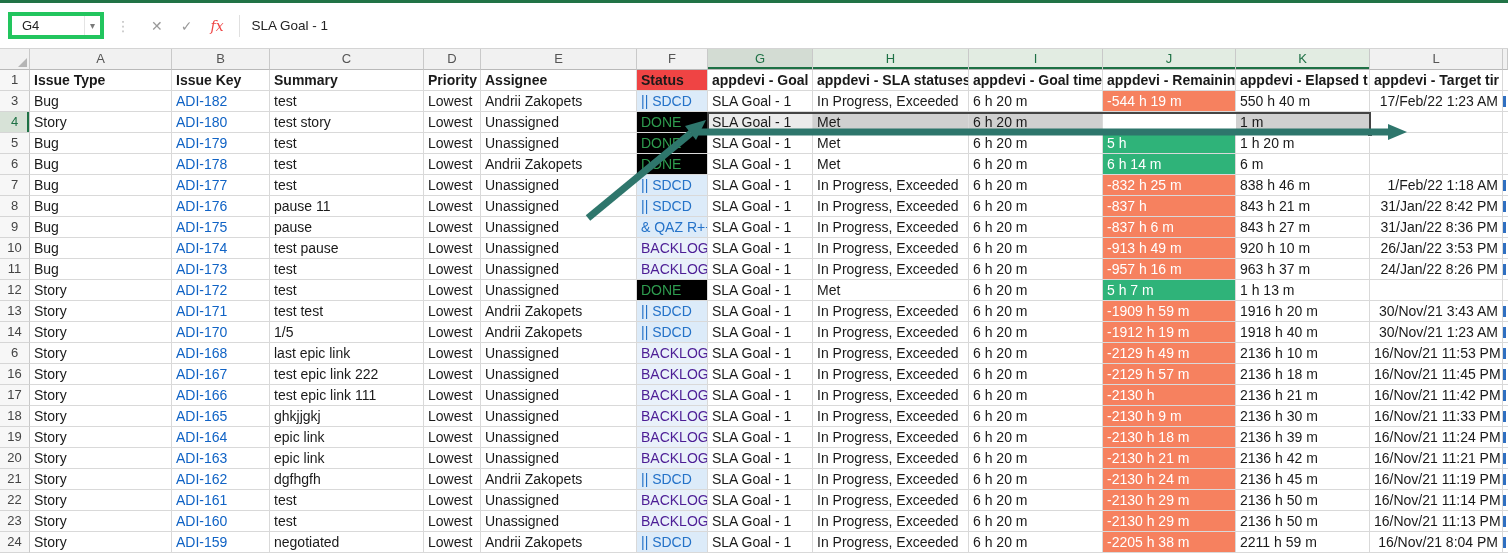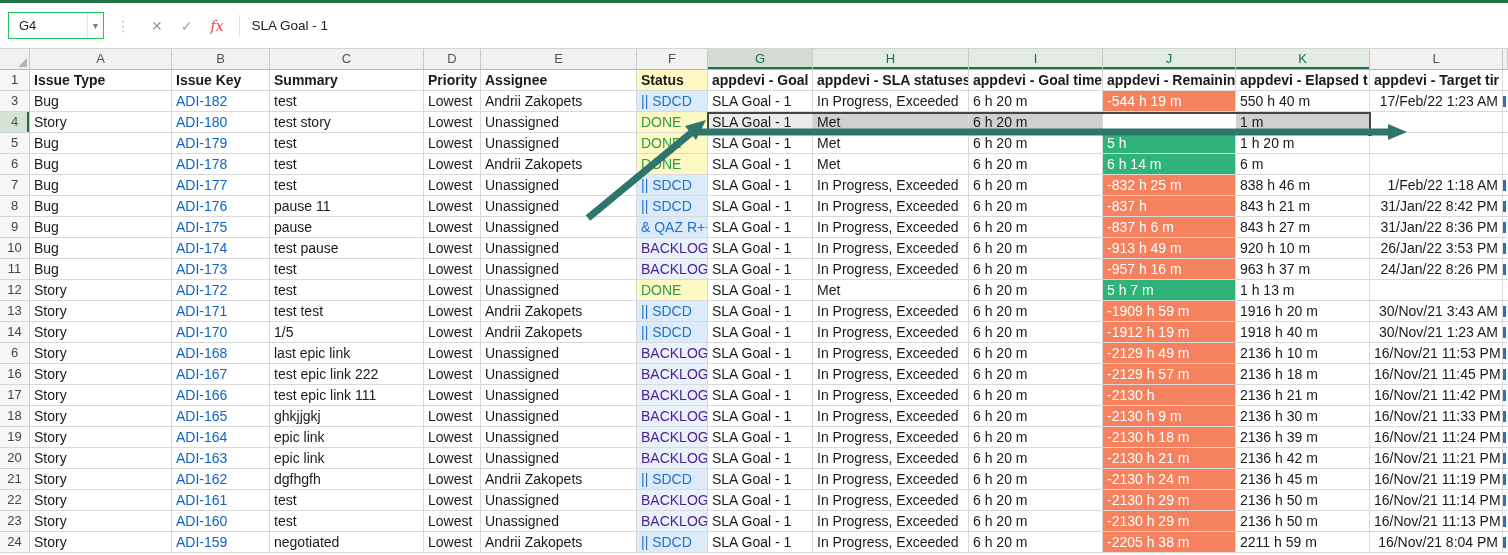--- a/index.html
+++ b/index.html
@@ -3,21 +3,21 @@
 <meta charset="utf-8">
 <style>
   * { margin:0; padding:0; box-sizing:border-box; }
   html,body { width:1508px; height:555px; overflow:hidden; background:#fff;
     font-family:"Liberation Sans", sans-serif; position:relative; }
 
   
   .topline { height:3px; background:#217346; }
   .fbar { height:46px; background:#fff; border-bottom:1px solid #d4d4d4;
     display:flex; align-items:center; }
-  .namebox { width:96px; height:27px; border:1px solid #22c55e; margin-left:8px;
+  .namebox { width:96px; height:27px; border:4px solid #22c55e; margin-left:8px;
     display:flex; align-items:center; justify-content:space-between;
     font-size:13px; color:#222; background:#fff; }
   .nb-text { padding-left:10px; }
   .nb-arrow { border-left:1px solid #e4e4e4; height:100%; display:flex;
     align-items:center; padding:0 5px; color:#7a7a7a; font-size:10px; }
   .dots { margin:0 12px 0 12px; color:#bdbdbd; font-size:14px; }
   .fb-btn { color:#9a9a9a; font-size:14px; margin:0 9px; cursor:default; }
   .fb-btn.fx { font-family:"DejaVu Serif", serif; font-style:italic; color:#ef4444; }
   .fb-sep { width:1px; height:22px; background:#e0e0e0; margin:0 12px 0 6px; }
   .fb-input { font-size:13.5px; color:#222; flex:1; }
@@ -39,23 +39,23 @@
     border-left:9px solid transparent; border-bottom:9px solid #b5b5b5; }
   .col-active { background:#d3dcd3; box-shadow:inset 0 -2px 0 #1e7145; color:#1e7145; }
   .col-sel { background:#e2ece2; box-shadow:inset 0 -2px 0 #1e7145; color:#1e7145; }
 
   .rnum { background:#f7f7f7; border-right:1px solid #c9c9c9; border-bottom:1px solid #d6d6d6;
     text-align:center; font-size:13px; line-height:20px; color:#444; }
   .row-sel { background:#d7e2d7; box-shadow:inset -2px 0 0 #1e7145; color:#1e7145; }
 
   
   .st-blue    { background:#dcebf9; color:#2472c8; }
-  .st-done    { background:#fef9c3; color:#2e9b4e; }
+  .st-done    { background:#000000; color:#2e9b4e; }
   .st-backlog { background:#e9f1fa; color:#4c1d95; }
-  .st-head    { background:#fef9c3; }
+  .st-head    { background:#ef4444; }
 
   
   .rm-neg  { background:#f6815f; color:#fff; }
   .rm-pos  { background:#2fb379; color:#fff; }
   .rm-dark { background:#1e8f60; color:#ffffff;margin-top:19px; }
 
   
   .sel-active { background:#ebebeb; }
   .sel-range  { background:#d0d0d0; }
 

